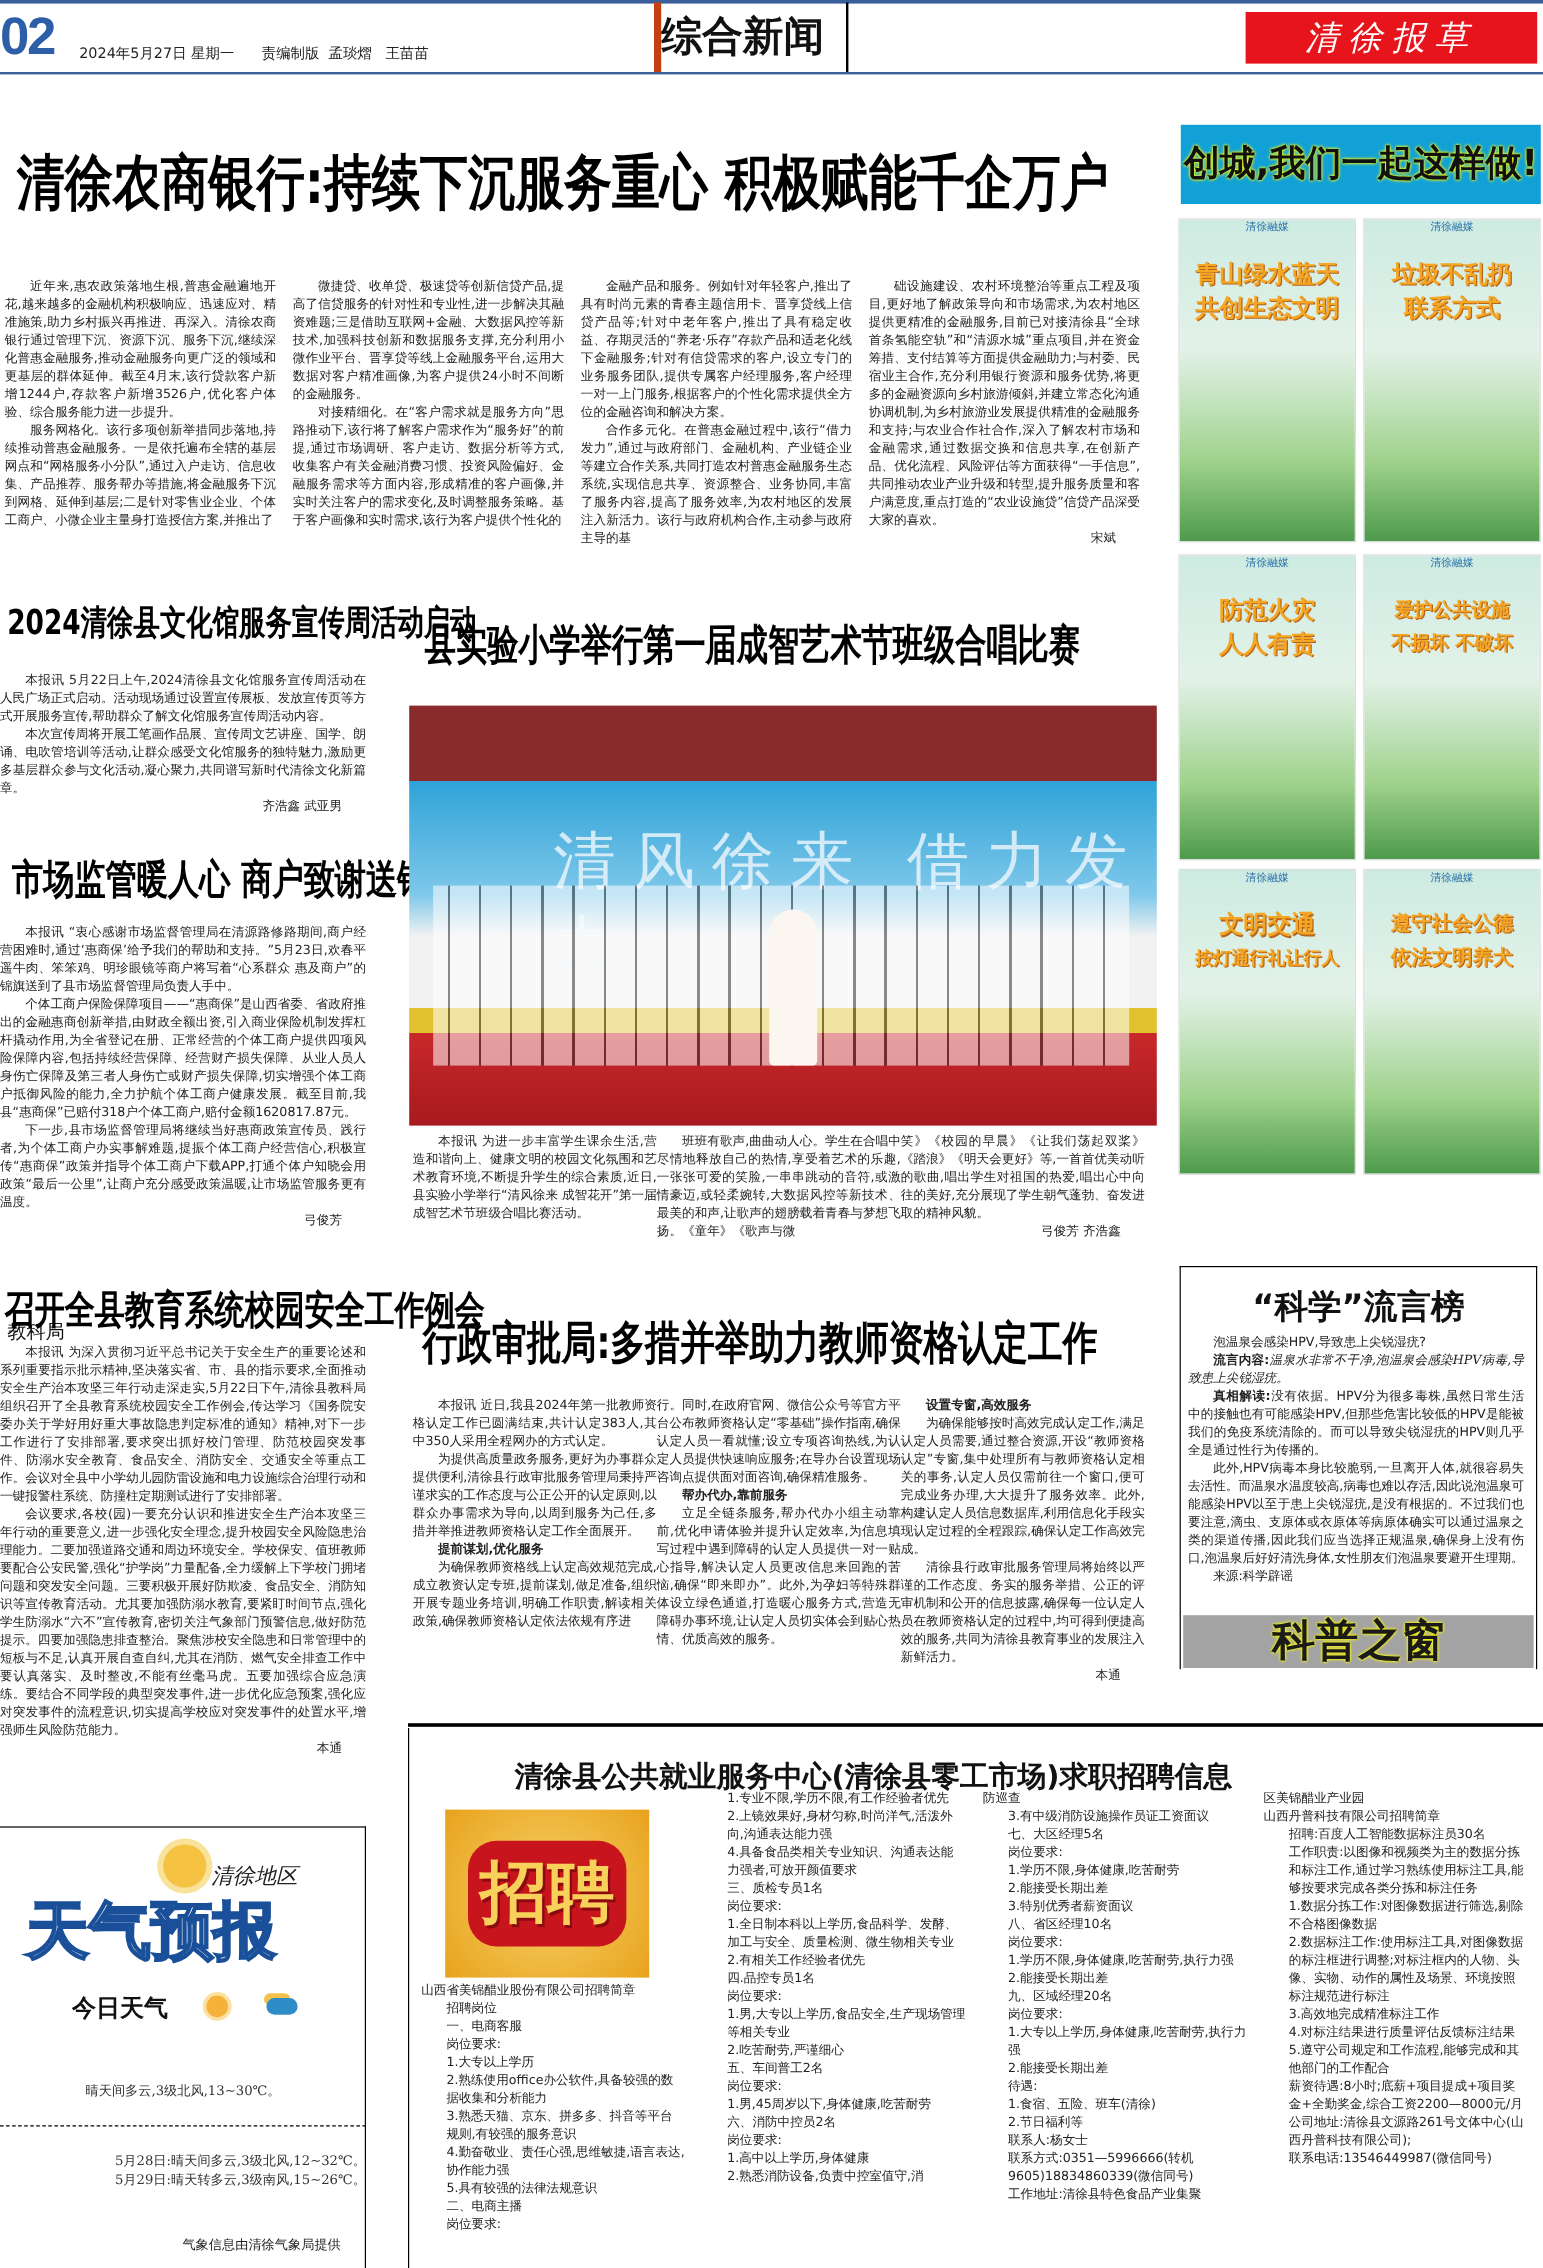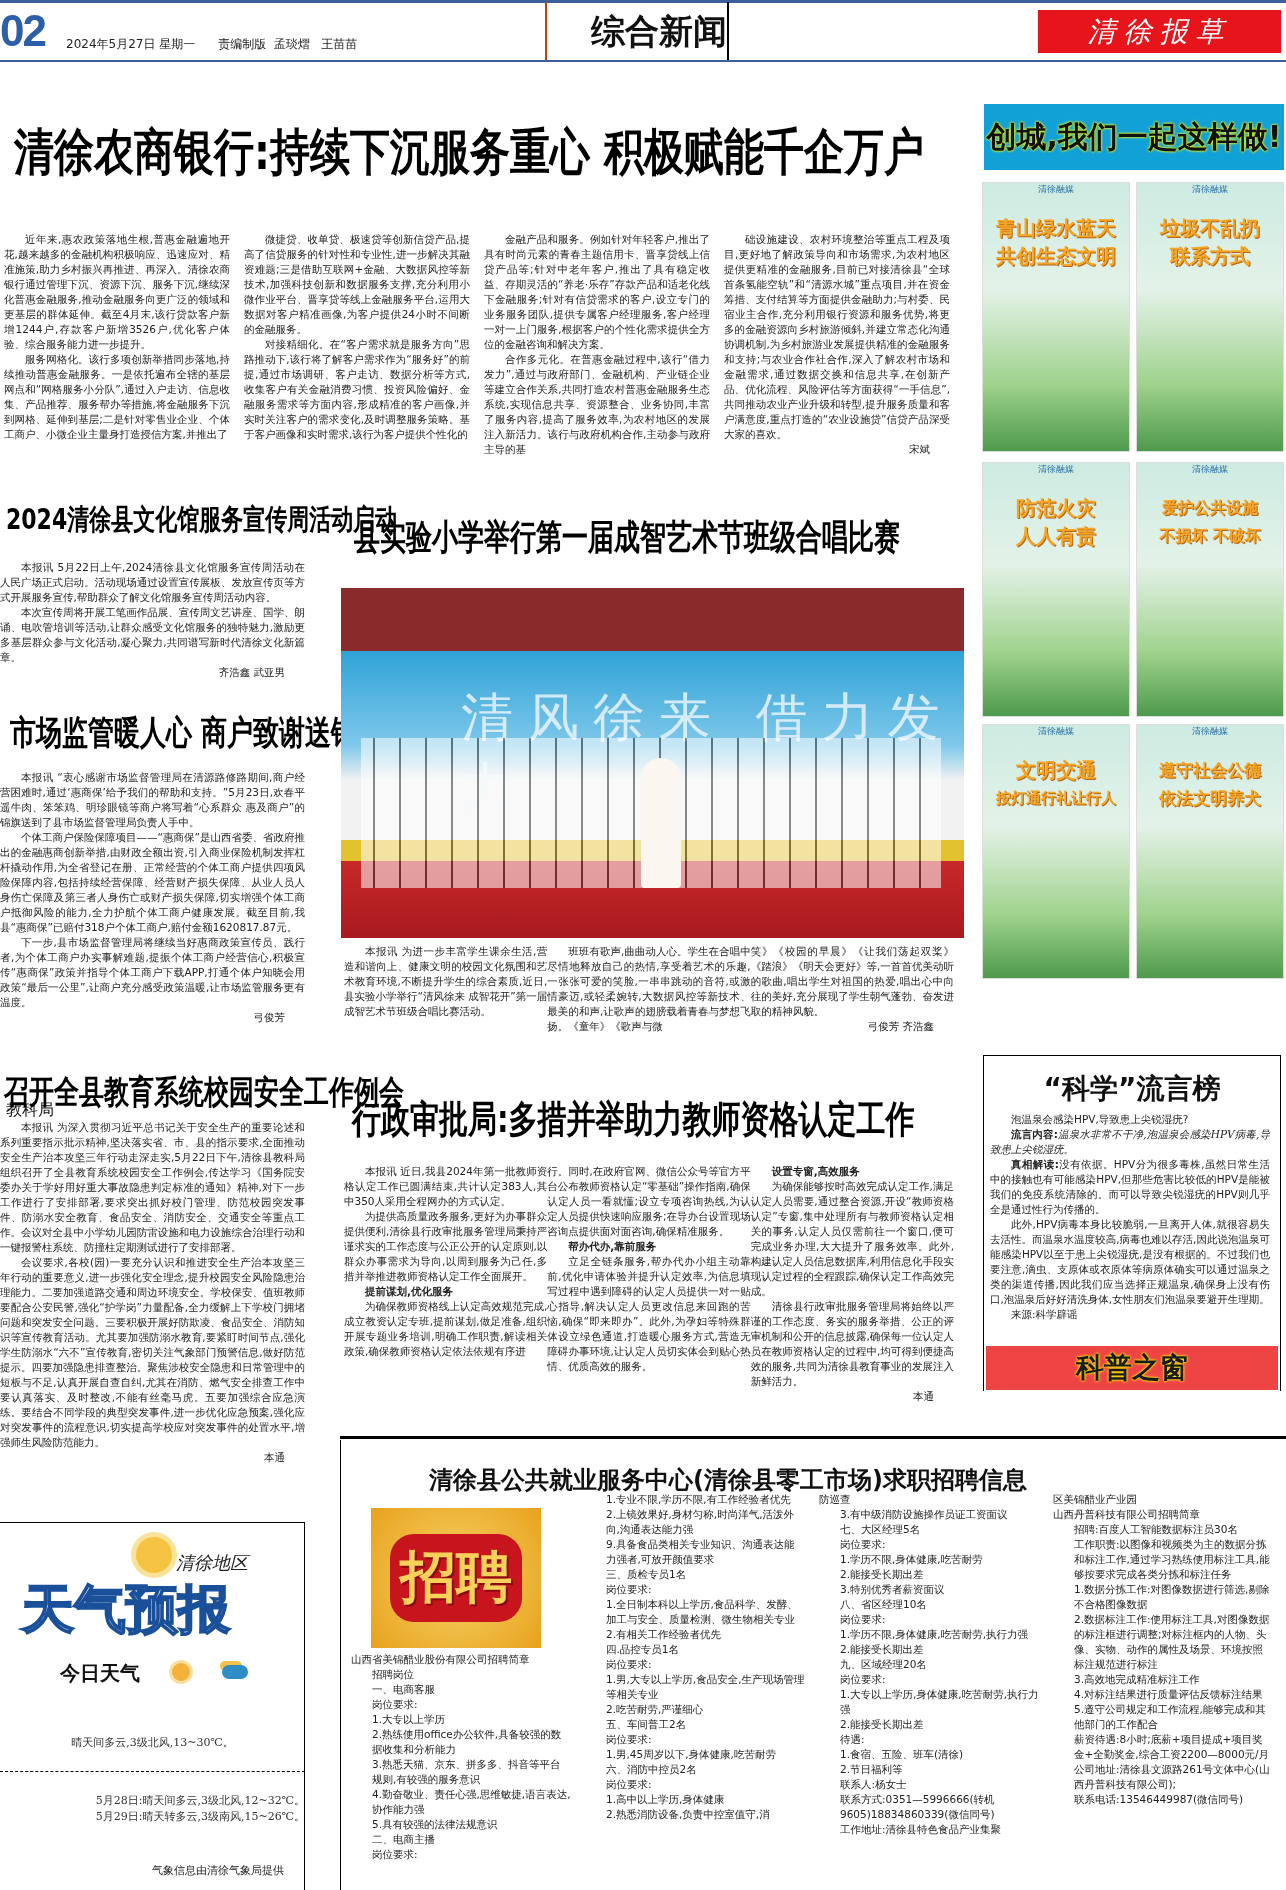--- a/index.html
+++ b/index.html
@@ -2,38 +2,38 @@
 <html><head>
 <meta charset="utf-8">
 <style>
 *{box-sizing:border-box;margin:0;padding:0}
 body{width:1286px;height:1890px;background:#fff;font-family:"DejaVu Sans",sans-serif;color:#111;position:relative;overflow:hidden}
 .abs{position:absolute}
 .hdr-line-top{left:0;top:0;width:1286px;height:3px;background:#3a5f9a}
 .hdr-line-bot{left:0;top:60px;width:1286px;height:2px;background:#3a5f9a}
 .pageno{left:0;top:6px;font-size:44px;font-weight:bold;color:#2d5fa8;font-family:"Liberation Sans",sans-serif;letter-spacing:-2px}
 .hdrmeta{left:66px;top:36px;font-size:12px;color:#222;white-space:pre}
-.section{left:545px;top:2px;width:184px;height:58px;border-left:2px solid #c2410c;border-right:2px solid #000;font-family:"DejaVu Serif",serif;font-size:34px;font-weight:bold;text-align:right;line-height:58px}
+.section{left:545px;top:2px;width:162px;height:58px;border-left:6px solid #c2410c;border-right:2px solid #000;font-family:"DejaVu Serif",serif;font-size:34px;font-weight:bold;text-align:left;line-height:58px}
 .logo{left:1038px;top:10px;width:243px;height:43px;background:#e8141b;color:#fff;font-family:"DejaVu Serif",serif;font-style:italic;font-size:28px;text-align:center;line-height:43px;letter-spacing:8px}
 .headline{font-family:"DejaVu Sans",sans-serif;font-weight:bold;color:#000;white-space:nowrap;transform-origin:left top}
 .body-text{font-size:10.5px;line-height:15px;color:#222;text-align:justify}
 .body-text p{text-indent:2em}
 .cols{display:flex;gap:0}
 .cols>div{flex:1}
 .byline{text-align:right;padding-right:20px}
 .sidebar-banner{left:984px;top:104px;width:300px;height:66px;background:#12a1d6;color:#111;font-size:30px;font-weight:bold;text-align:center;line-height:66px;text-shadow:0 0 2px #ff0,0 0 3px #ff0}
 .poster{border:1px solid #ddd;background:linear-gradient(#cdebe2,#e3f2e8 40%,#9fd28c 75%,#4e9a4c);overflow:hidden}
 .poster .plogo{font-size:9px;color:#2a6fa8;text-align:center;margin-top:0}
 .poster .ptxt{font-size:20px;font-weight:bold;color:#f5a623;text-align:center;line-height:28px;margin-top:18px;text-shadow:1px 1px 0 #b5651d}
 .photo{left:341px;top:588px;width:623px;height:350px;overflow:hidden;background:linear-gradient(#8b2a2a 0,#8b2a2a 18%,#2fa3d7 18%,#7fc8ea 45%,#f2f2f2 55%,#f2f2f2 72%,#e1c12e 72%,#e1c12e 78%,#c8282a 78%,#a71a1f 100%)}
 .photo .bannertext{position:absolute;left:120px;top:95px;font-family:"DejaVu Serif",serif;font-size:52px;color:#e8f4fb;letter-spacing:14px;opacity:.85}
 .photo .choir{position:absolute;left:20px;top:150px;width:580px;height:150px;background:repeating-linear-gradient(90deg,#fff 0 12px,#333 12px 14px,#fff 14px 26px);opacity:.55}
 .photo .conductor{position:absolute;left:300px;top:170px;width:40px;height:130px;background:#fbf7f0;border-radius:20px 20px 4px 4px}
 .box{border:1.5px solid #000}
-.kepu{background:#ef4444;color:#1a1a1a;font-size:28px;font-weight:bold;text-align:center;text-shadow:0 0 2px #ff0,0 0 3px #ff0}
+.kepu{background:#a3a3a3;color:#1a1a1a;font-size:36px;font-weight:bold;text-align:center;text-shadow:0 0 2px #ff0,0 0 3px #ff0}
 .jobs-title{font-size:24px;font-weight:bold;white-space:nowrap}
 .zhaopin{background:radial-gradient(circle at 50% 50%,#f6d36a,#e8a21c);display:flex;align-items:center;justify-content:center}
 .zhaopin span{font-size:56px;font-weight:bold;color:#f7d15a;background:#c8141c;padding:6px 10px;border-radius:24px;text-shadow:2px 2px 0 #8a0a0f}
 .jtxt{font-size:10.5px;line-height:15px;color:#222}
 .jtxt .i{padding-left:2em}
 .weather-logo{font-size:52px;font-weight:bold;color:#fff;-webkit-text-stroke:2px #1a4f9a;font-family:"DejaVu Sans",sans-serif}
 </style>
 </head>
 <body>
 
@@ -214,21 +214,21 @@
       <div class="i">2.熟练使用office办公软件,具备较强的数据收集和分析能力</div>
       <div class="i">3.熟悉天猫、京东、拼多多、抖音等平台规则,有较强的服务意识</div>
       <div class="i">4.勤奋敬业、责任心强,思维敏捷,语言表达,协作能力强</div>
       <div class="i">5.具有较强的法律法规意识</div>
       <div class="i">二、电商主播</div>
       <div class="i">岗位要求:</div>
     </div>
   <div class="abs jtxt" id="jcol2" style="left:244px;top:52px;width:220px">
       <div class="i">1.专业不限,学历不限,有工作经验者优先</div>
       <div class="i">2.上镜效果好,身材匀称,时尚洋气,活泼外向,沟通表达能力强</div>
-      <div class="i">9.具备食品类相关专业知识、沟通表达能力强者,可放开颜值要求</div>
+      <div class="i">4.具备食品类相关专业知识、沟通表达能力强者,可放开颜值要求</div>
       <div class="i">三、质检专员1名</div>
       <div class="i">岗位要求:</div>
       <div class="i">1.全日制本科以上学历,食品科学、发酵、加工与安全、质量检测、微生物相关专业</div>
       <div class="i">2.有相关工作经验者优先</div>
       <div class="i">四.品控专员1名</div>
       <div class="i">岗位要求:</div>
       <div class="i">1.男,大专以上学历,食品安全,生产现场管理等相关专业</div>
       <div class="i">2.吃苦耐劳,严谨细心</div>
       <div class="i">五、车间普工2名</div>
       <div class="i">岗位要求:</div>

